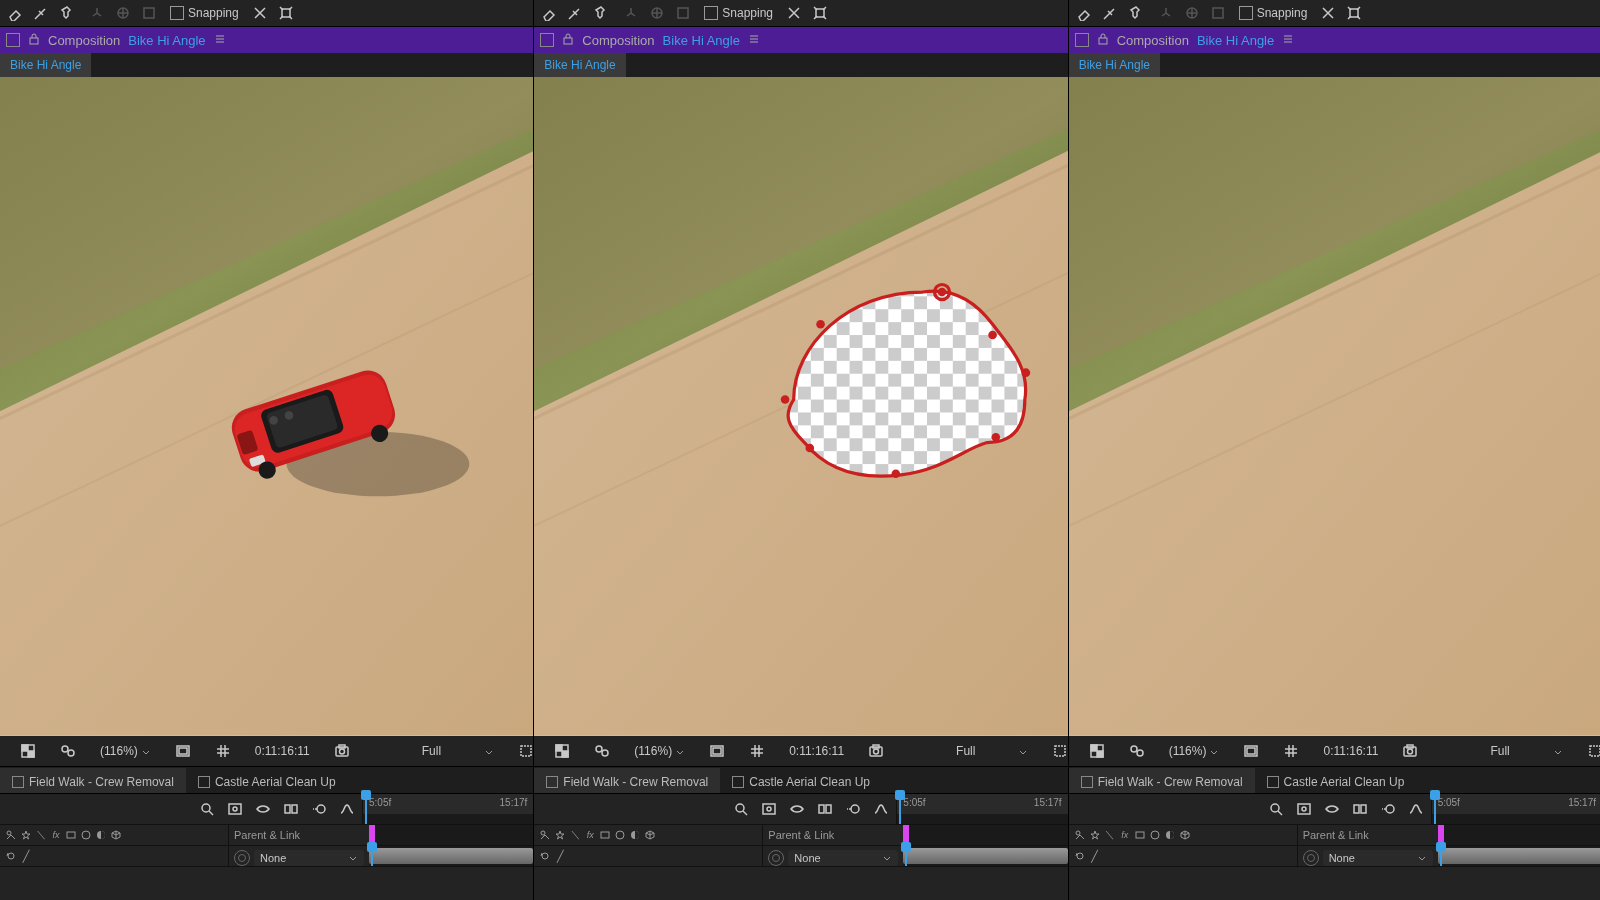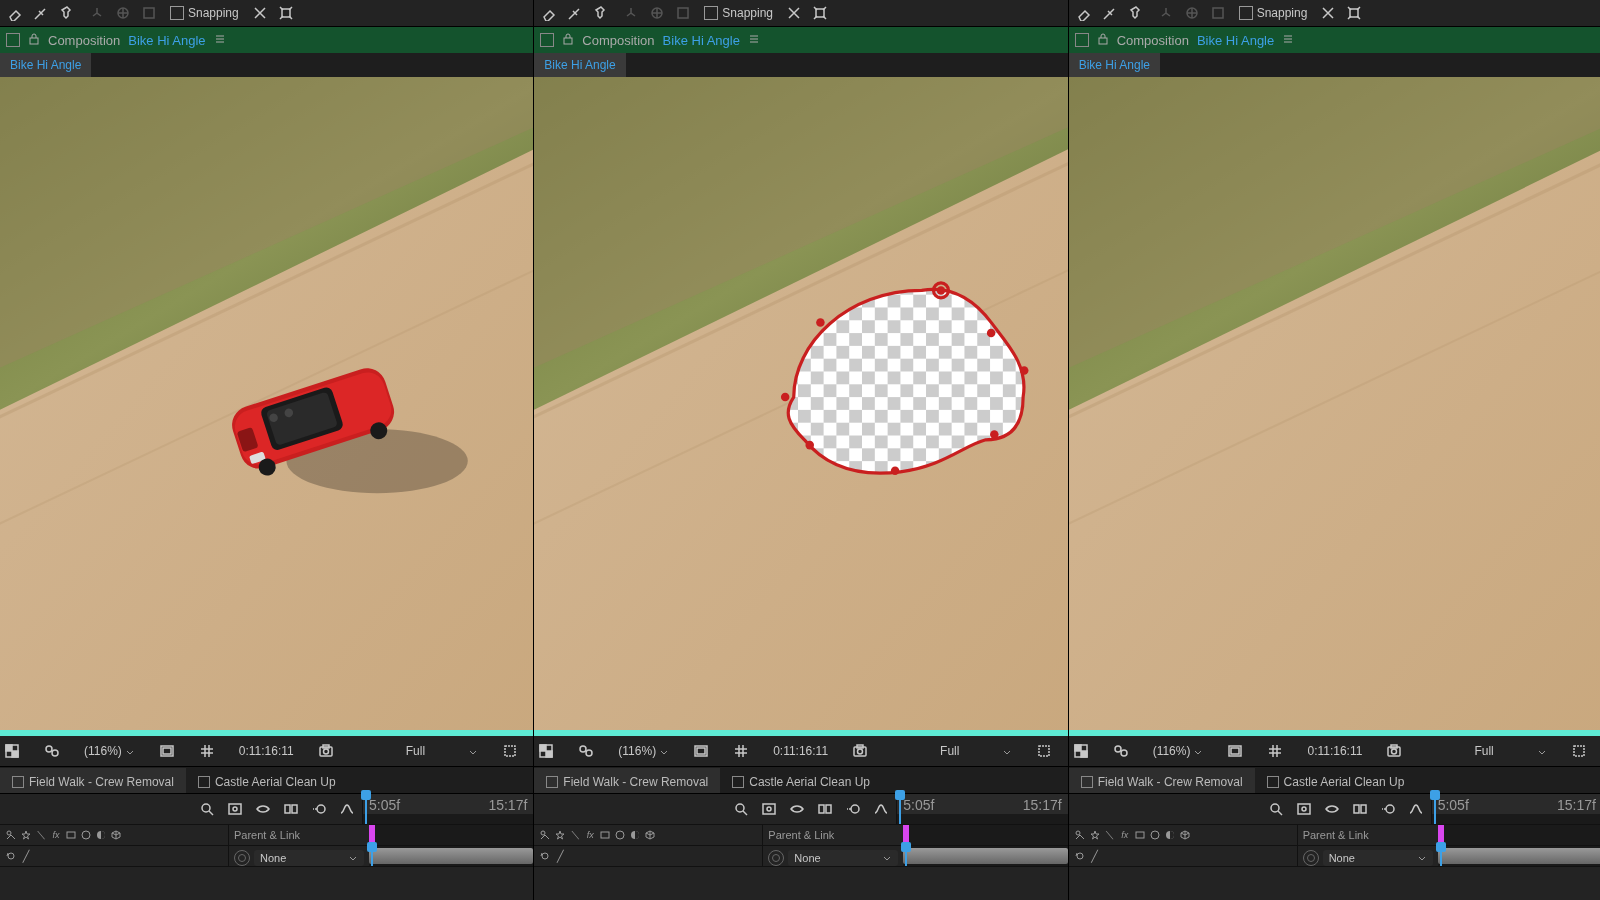--- a/index.html
+++ b/index.html
@@ -11,37 +11,37 @@
 .tool-row{height:26px;background:#232323;display:flex;align-items:center;padding:0 6px;gap:12px;border-bottom:1px solid #000}
 .tool-group{display:flex;align-items:center;gap:8px}
 .tool-icn{width:18px;height:18px;display:flex;align-items:center;justify-content:center;color:#c8c8c8;cursor:pointer}
 .tool-icn svg{width:16px;height:16px;stroke:#c8c8c8;fill:none;stroke-width:1.5}
 .tool-group.dim .tool-icn svg{stroke:#555}
 .snap-box{display:flex;align-items:center;gap:4px;cursor:pointer}
 .chk{width:12px;height:12px;border:1px solid #999}
 .snap-box span{font-size:12px;color:#c8c8c8}
 
 
-.comp-hdr{height:26px;background:#14532d;display:flex;align-items:center;gap:8px;padding:0 6px}
+.comp-hdr{height:26px;background:#4c1d95;display:flex;align-items:center;gap:8px;padding:0 6px}
 .comp-hdr .sq{width:12px;height:12px;border:1px solid #888}
 .comp-hdr .lock svg{width:12px;height:12px;stroke:#aaa;fill:none}
 .comp-hdr .lbl{color:#aaa;font-size:13px}
 .comp-hdr .link{color:#3da0e6;font-size:13px}
 .comp-hdr .menu svg{width:12px;height:12px;stroke:#aaa;fill:none}
 
 
 .tab-row{height:24px;background:#1e1e1e;display:flex;align-items:flex-start}
 .tab{height:22px;background:#3a3a3a;padding:3px 10px;color:#3da0e6;font-size:12px;border-top:2px solid transparent}
 
 
 .viewport{flex:1;position:relative;overflow:hidden;background:#000}
 .viewport svg{width:100%;height:100%;display:block}
 
 
-.view-ctrl{height:30px;background:#232323;display:flex;align-items:center;gap:24px;padding:0 4px;font-size:12px;border-top:6px solid #5eead4}
+.view-ctrl{height:30px;background:#232323;display:flex;align-items:center;gap:24px;padding:0 20px;font-size:12px;border-top:1px solid #5eead4}
 .vc-icn{width:18px;height:18px;display:flex;align-items:center;justify-content:center;cursor:pointer}
 .vc-icn svg{width:16px;height:16px;stroke:#c8c8c8;fill:none;stroke-width:1.5}
 .vc-txt{color:#c8c8c8}
 .vc-sel{display:flex;align-items:center;gap:3px;cursor:pointer}
 .chev{width:10px;height:10px}
 .chev svg{width:10px;height:10px;stroke:#999;fill:none}
 .color-wheel{width:14px;height:14px;border-radius:50%;background:conic-gradient(red,yellow,lime,cyan,blue,magenta,red)}
 
 
 .proj-tabs{height:26px;background:#1e1e1e;display:flex;align-items:center;border-top:1px solid #000}
@@ -50,21 +50,21 @@
 .ptab .sq{width:10px;height:10px;border:1px solid #888}
 
 
 .tl{height:106px;background:#232323;display:flex;flex-direction:column;border-top:1px solid #000}
 .tl-top{height:30px;display:flex;border-bottom:1px solid #111}
 .tl-left{width:350px;display:flex;align-items:center;justify-content:flex-end;gap:10px;padding:0 6px;border-right:1px solid #111}
 .tl-icn{width:18px;height:18px;display:flex;align-items:center;justify-content:center;cursor:pointer}
 .tl-icn svg{width:16px;height:16px;stroke:#c8c8c8;fill:none;stroke-width:1.5}
 .tl-right{flex:1;position:relative;background:#1a1a1a}
 .ruler{position:absolute;top:0;left:0;right:0;height:20px;background:#2a2a2a}
-.ruler span{position:absolute;font-size:14px;color:#999;top:3px}
+.ruler span{position:absolute;font-size:10px;color:#999;top:3px}
 .playhead{position:absolute;top:0;bottom:0;width:2px;background:#3da0e6}
 .playhead::before{content:'';position:absolute;top:-4px;left:-4px;width:10px;height:10px;background:#3da0e6;border-radius:2px}
 
 .tl-row{height:20px;display:flex;border-bottom:1px solid #111;font-size:11px}
 .tl-row .l{width:220px;display:flex;align-items:center;gap:1px;padding:0 4px;border-right:1px solid #111}
 .tl-row .m{width:130px;display:flex;align-items:center;padding:0 5px;color:#999;border-right:6px solid #d946ef}
 .tl-row .r{flex:1;background:#1a1a1a;position:relative}
 .sw{width:14px;height:14px;display:flex;align-items:center;justify-content:center;color:#999}
 .sw svg{width:12px;height:12px;stroke:#999;fill:none}
 

